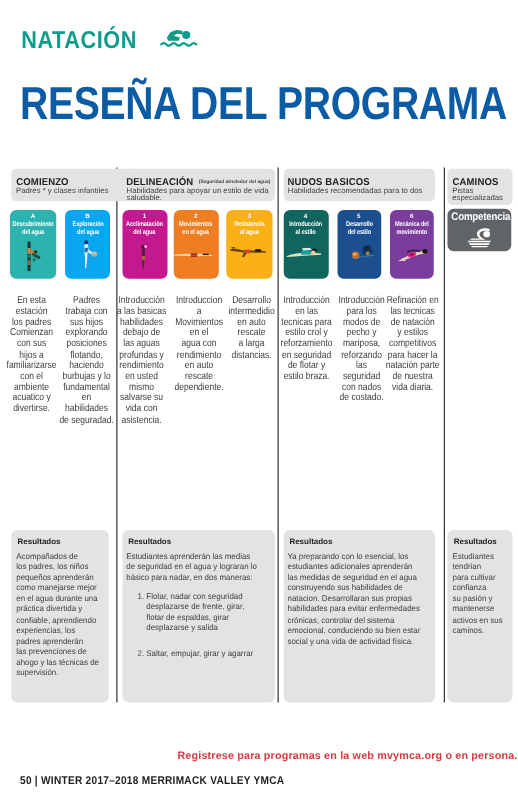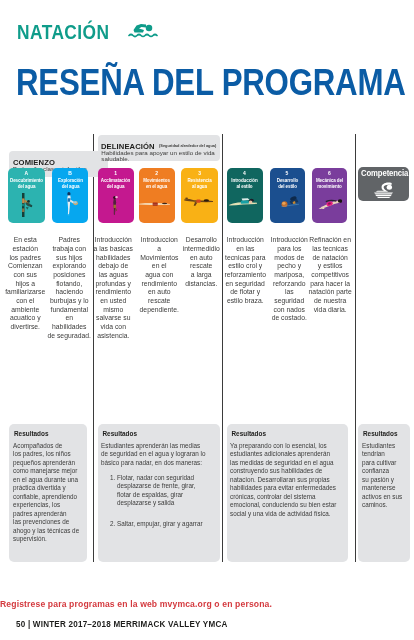--- a/index.html
+++ b/index.html
@@ -56,21 +56,21 @@
 
   
   .path{position:absolute;background:#616467;border-radius:5px;}
   .path .lbl{position:absolute;left:0;right:0;top:2.4px;text-align:center;
              font-size:8.8px;font-weight:bold;color:#fff;line-height:9px;letter-spacing:-.15px;
              white-space:nowrap;transform:scaleX(.88);transform-origin:center top;}
   .path .ico{position:absolute;left:0;right:0;top:14px;bottom:2px;}
   .path .ico svg{display:block;width:100%;height:100%;}
 
   
-  .cta{position:absolute;left:0;right:0;top:599.8px;text-align:left;
+  .cta{position:absolute;left:0;right:0;top:599.8px;text-align:right;
        font-size:8.6px;font-weight:bold;color:#d43a3f;line-height:9px;letter-spacing:.14px;
        white-space:nowrap;}
   .folio{position:absolute;left:15.9px;top:619.5px;font-size:9px;font-weight:bold;
          color:#1d1d1b;letter-spacing:.25px;line-height:9px;white-space:nowrap;
          transform:scaleX(.897);transform-origin:left top;}
 </style>
 </head>
 <body>
 
 <div class="page">
@@ -84,31 +84,39 @@
         <path d="M2 29 q4 -4 8 0 q4 4 8 0 q4 -4 8 0 q4 4 8 0 q4 -4 8 0 q4 4 8 0 q4 -4 8 0" fill="none" stroke="#0f9c8a" stroke-width="3.4" stroke-linecap="round"></path>
       </g>
     </svg>
   </div>
   <div class="title">RESEÑA DEL PROGRAMA</div>
 
   <div class="vrule" style="left:93px;top:134px;height:428px;"></div>
   <div class="vrule" style="left:222px;top:134px;height:428px;"></div>
   <div class="vrule" style="left:355px;top:134px;height:428px;"></div>
 
-  <div class="pill" style="left:9px;top:134.5px;width:99px;height:26px;padding:0px 4px 0 3.8px;box-sizing:border-box;margin-top:16px;">
+  <div class="pill" style="left:9px;top:134.5px;width:99px;height:26px;padding:0px 4px 0 3.8px;box-sizing:border-box;">
     <div><span class="pill-h">COMIENZO</span></div>
     <div class="pill-sub nw">Padres * y clases infantiles</div>
   </div>
 
   <div class="pill" style="left:97.5px;top:134.5px;width:122px;height:26px;padding:0px 4px 0 3.8px;box-sizing:border-box;">
     <div style="white-space:nowrap;"><span class="pill-h">DELINEACIÓN</span><span class="pill-note">(Seguridad alrededor del agua)</span></div>
     <div class="pill-sub">Habilidades para apoyar un estilo de vida saludable.</div>
   </div>
 
-
+  <div class="pill" style="left:226.5px;top:134.5px;width:121px;height:26px;padding:0px 4px 0 3.8px;box-sizing:border-box;">
+    <div><span class="pill-h">NUDOS BASICOS</span></div>
+    <div class="pill-sub nw">Habilidades recomendadas para to dos</div>
+  </div>
+
+  <div class="pill" style="left:358px;top:134.5px;width:51.5px;height:29px;padding:0px 4px 0 3.8px;box-sizing:border-box;">
+    <div><span class="pill-h">CAMINOS</span></div>
+    <div class="pill-sub">Pistas especializadas</div>
+  </div>
 
   <div class="card" style="left:8.3px;top:168px;width:36.4px;height:55px;background:#2cb3b0;">
     <div class="num">A</div>
     <div class="nm">Descubrimiento
 del agua</div>
     <div class="art" style="left:12.7px;top:24.5px;width:13.4px;height:24px;">
       <svg viewBox="0 0 13.4 24" xmlns="http://www.w3.org/2000/svg">
         <rect x="1.0" y="0" width="2.5" height="24" fill="#143f39"></rect>
         <rect x="1.1" y="5.4" width="2.3" height="4.8" fill="#c08b4e"></rect>
         <rect x="1.0" y="11.0" width="2.6" height="2.2" fill="#1b8074"></rect>

